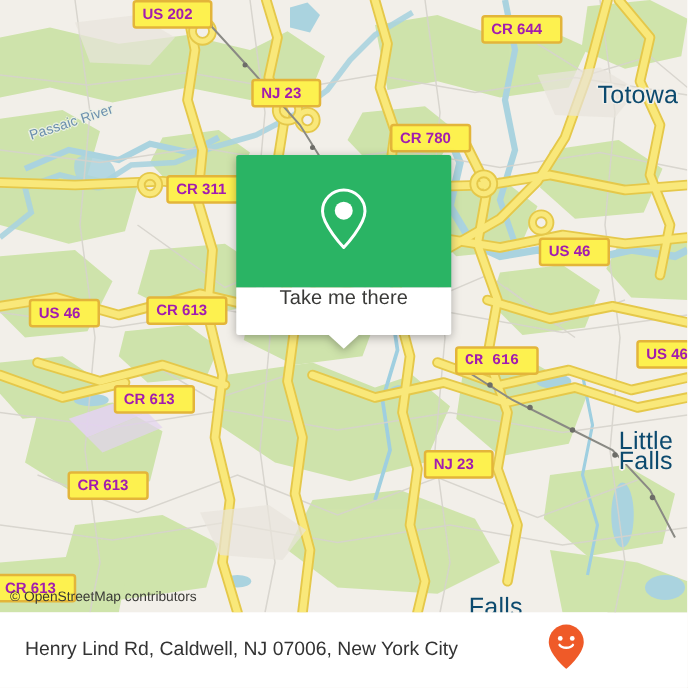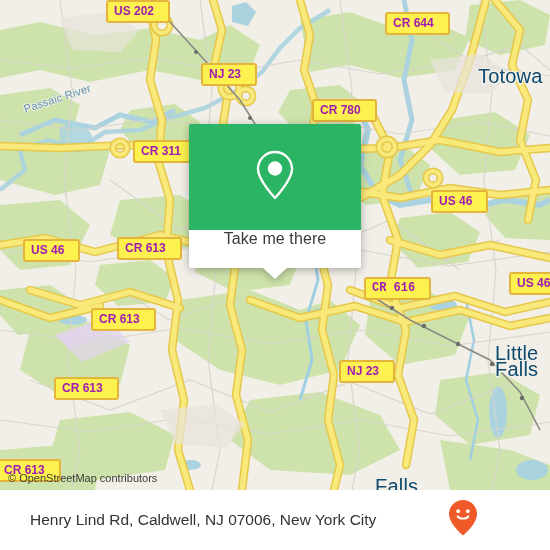--- a/index.html
+++ b/index.html
@@ -122,21 +122,21 @@
     margin-left: -12px;
     width: 0; height: 0;
     border-left: 12px solid transparent;
     border-right: 12px solid transparent;
     border-top: 11px solid #ffffff;
   }
 
   
   #footer {
     position: absolute;
-    left: 10px;
+    left: 0;
     top: 490px;
     width: 486px;
     height: 60px;
     background: #ffffff;
     z-index: 50;
     display: flex;
     align-items: center;
   }
   #footer-address {
     position: absolute;

